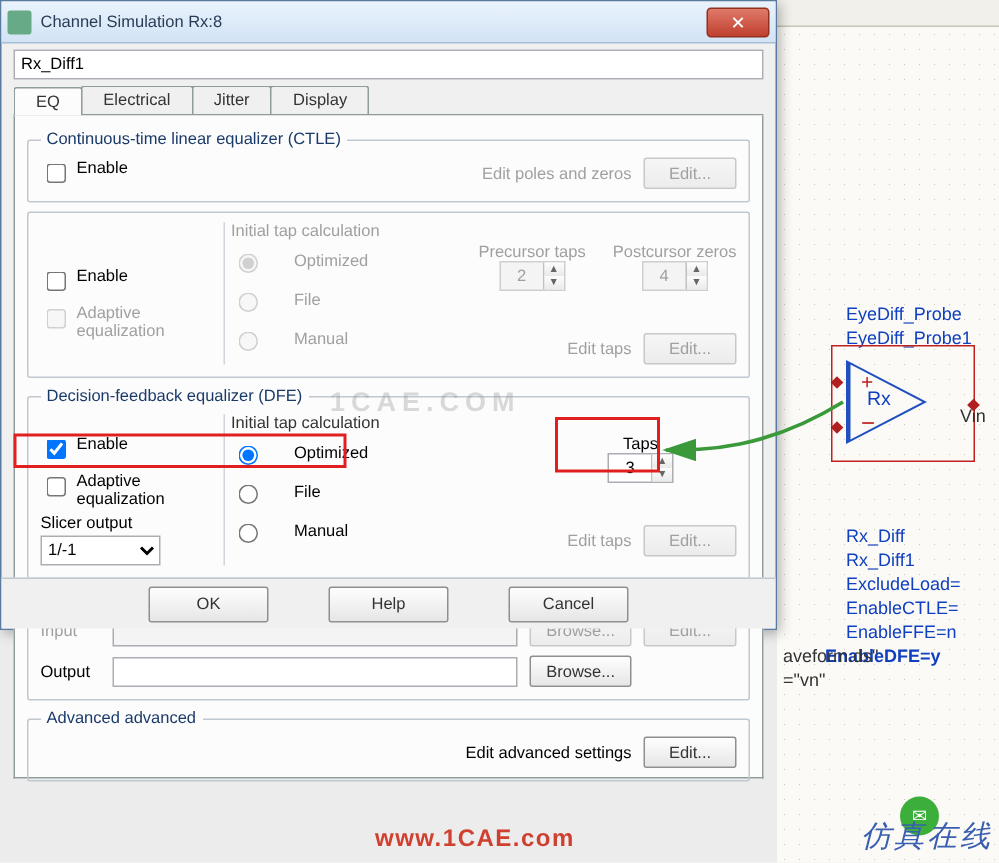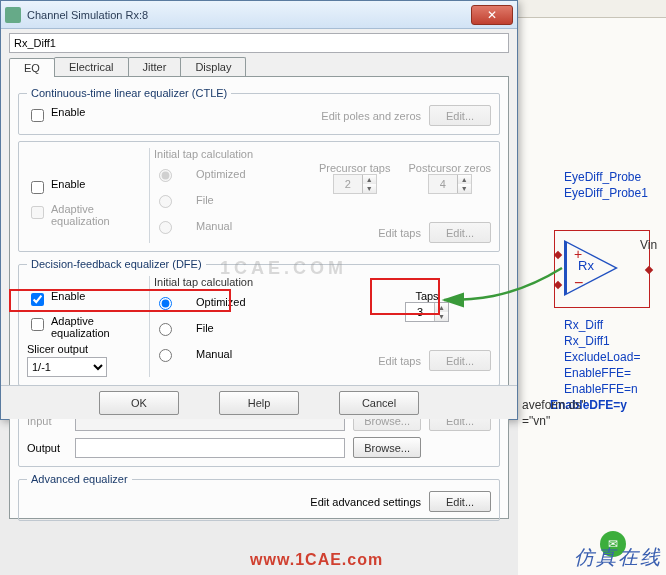--- a/index.html
+++ b/index.html
@@ -39,21 +39,21 @@
   .dfe-grid { display: grid; grid-template-columns: 110px 1px 130px 1fr; gap: 0 8px; align-items: start; }
   .redbox { border: 2px solid #e02020; }
   .red1 { position:absolute; left:9px; top:289px; width:222px; height:23px; pointer-events:none;}
   .red2 { position:absolute; left:370px; top:278px; width:70px; height:37px; pointer-events:none;}
   .bottombar { position: absolute; bottom: 0; left: 0; right: 0; height: 34px; border-top: 1px solid #c0c8d0; background: #f0f0f0; display: flex; align-items: center; justify-content: center; gap: 40px; }
   .bottombar .btn { min-width: 80px; height: 24px; }
   
   .schem { position: absolute; left: 518px; top: 0; width: 148px; height: 575px; background: #fbfaf7; overflow: hidden; }
   .sch-ruler { position: absolute; top: 0; left: 0; right: 0; height: 18px; background: #f2f0ea; border-bottom: 1px solid #c8c4b8; }
   .sch-grid { position: absolute; inset: 18px 0 0 0; background-image: radial-gradient(#c8c4b8 0.6px, transparent 0.6px); background-size: 10px 10px; }
-  .sch-text { position: absolute; font-size: 12px; color: #1040c0; white-space: nowrap; }
+  .sch-text { position: absolute; font-size: 12px; color: #1040c0; white-space: nowrap; margin-top: 32px; }
   .amp { position: absolute; left: 46px; top: 240px; }
   .amp-tri { width: 0; height: 0; border-left: 54px solid #2050c0; border-top: 28px solid transparent; border-bottom: 28px solid transparent; position: relative;}
   .amp-inner { position: absolute; left: -51px; top: -25px; width: 0; height: 0; border-left: 48px solid #fbfaf7; border-top: 25px solid transparent; border-bottom: 25px solid transparent; }
   .amp-label { position: absolute; left: 60px; top: 258px; font-size: 13px; color: #1040c0; }
   .amp-plus { position:absolute; left:56px; top:246px; font-size:14px; color:#c02020;}
   .amp-minus { position:absolute; left:56px; top:274px; font-size:16px; color:#c02020;}
   .amp-box { position:absolute; left:36px; top:230px; width:96px; height:78px; border:1px solid #c02020; }
   .pin { width:6px; height:6px; background:#b02020; transform:rotate(45deg); position:absolute; }
   
   .arrow-svg { position:absolute; left:0; top:0; width:666px; height:575px; pointer-events:none; }
@@ -79,21 +79,21 @@
   <span class="amp-plus">+</span>
   <span class="amp-minus">−</span>
   <div class="amp-label">Rx</div>
   <div class="sch-text" style="left:122px; top:238px; color:#333;">Vin</div>
   <span class="pin" style="left:37px; top:252px;"></span>
   <span class="pin" style="left:37px; top:282px;"></span>
   <span class="pin" style="left:128px; top:267px;"></span>
   <div class="sch-text" style="left:46px; top:318px;">Rx_Diff</div>
   <div class="sch-text" style="left:46px; top:334px;">Rx_Diff1</div>
   <div class="sch-text" style="left:46px; top:350px;">ExcludeLoad=</div>
-  <div class="sch-text" style="left:46px; top:366px;">EnableFFE=</div>
+  <div class="sch-text" style="left:46px; top:366px;">EnableCTLE=</div>
   <div class="sch-text" style="left:46px; top:382px;">EnableFFE=n</div>
   <div class="sch-text" style="left:32px; top:398px;font-weight:bold;">EnableDFE=y</div>
   <div class="sch-text" style="left:4px; top:398px; color:#333;">aveform.ds"</div>
   <div class="sch-text" style="left:4px; top:414px; color:#333;">="vn"</div>
 </div>
 
 <div class="dialog">
   <div class="titlebar">
     <div class="icon"></div>
     <div class="title">Channel Simulation Rx:8</div>
@@ -252,21 +252,21 @@
         </div>
         <div class="row">
           <span style="width:40px;">Output</span>
           <input type="text" class="small" style="flex: 1 1 0%;">
           <button class="btn">Browse...</button>
           <span style="min-width:62px;"></span>
         </div>
       </fieldset>
 
       <fieldset>
-        <legend>Advanced equalizer</legend>
+        <legend>Advanced advanced</legend>
         <div class="row">
           <span>Edit advanced settings</span>
           <button class="btn">Edit...</button>
         </div>
       </fieldset>
 
     </div>
   </div>
   <div class="bottombar">
     <button class="btn">OK</button>

